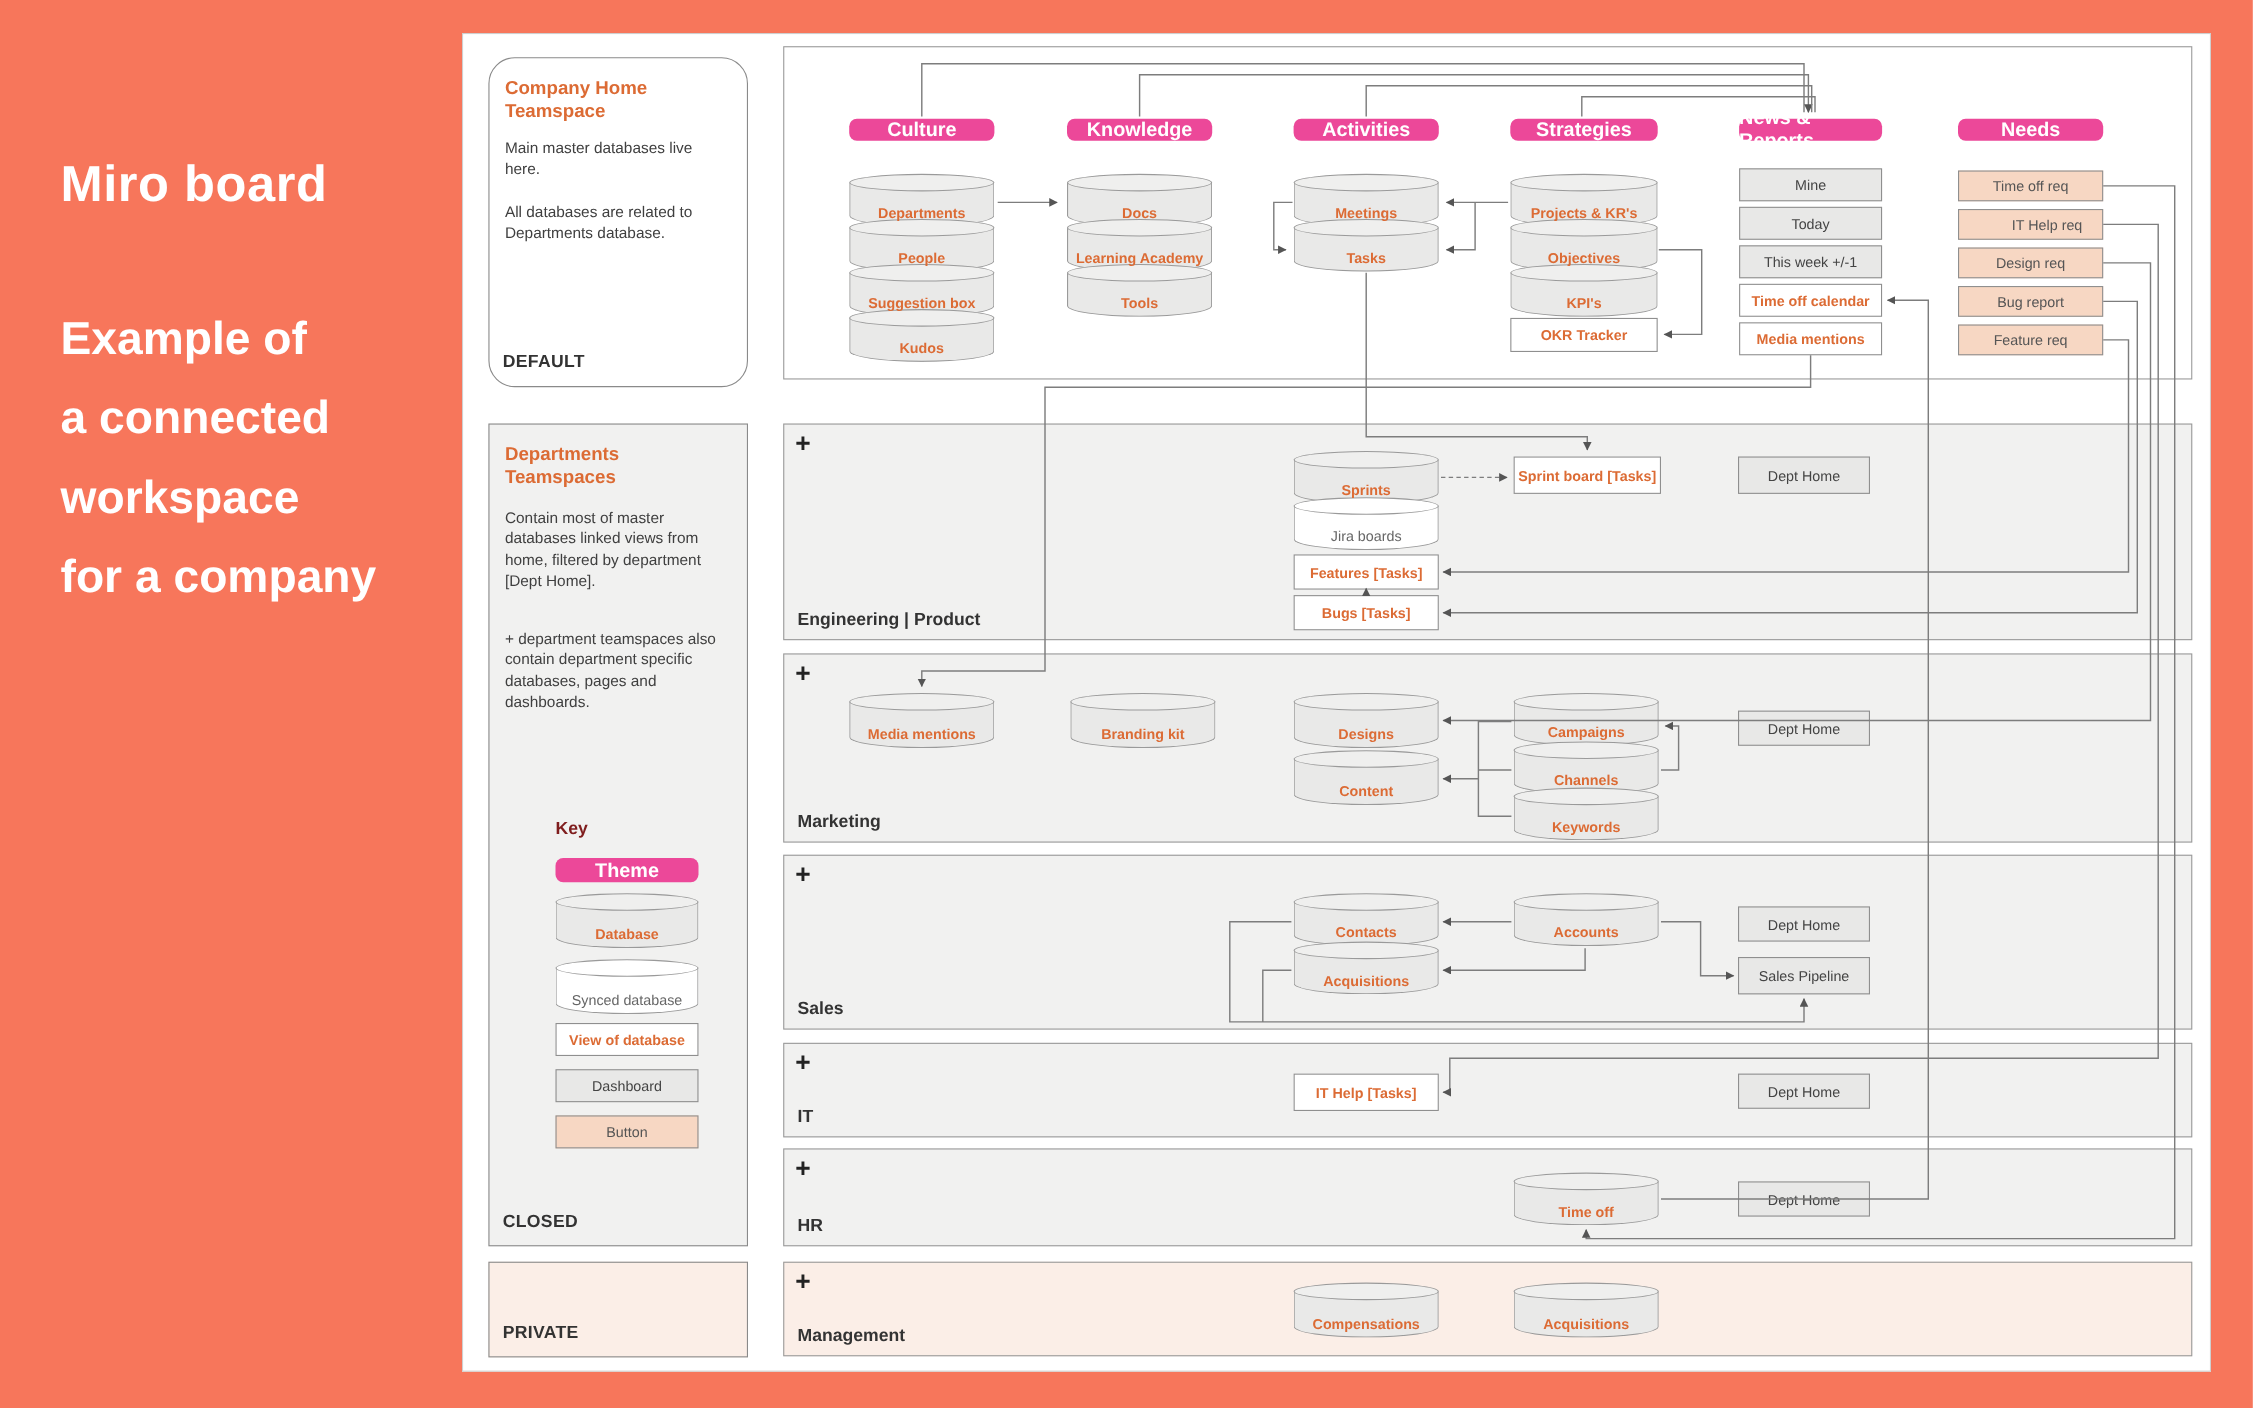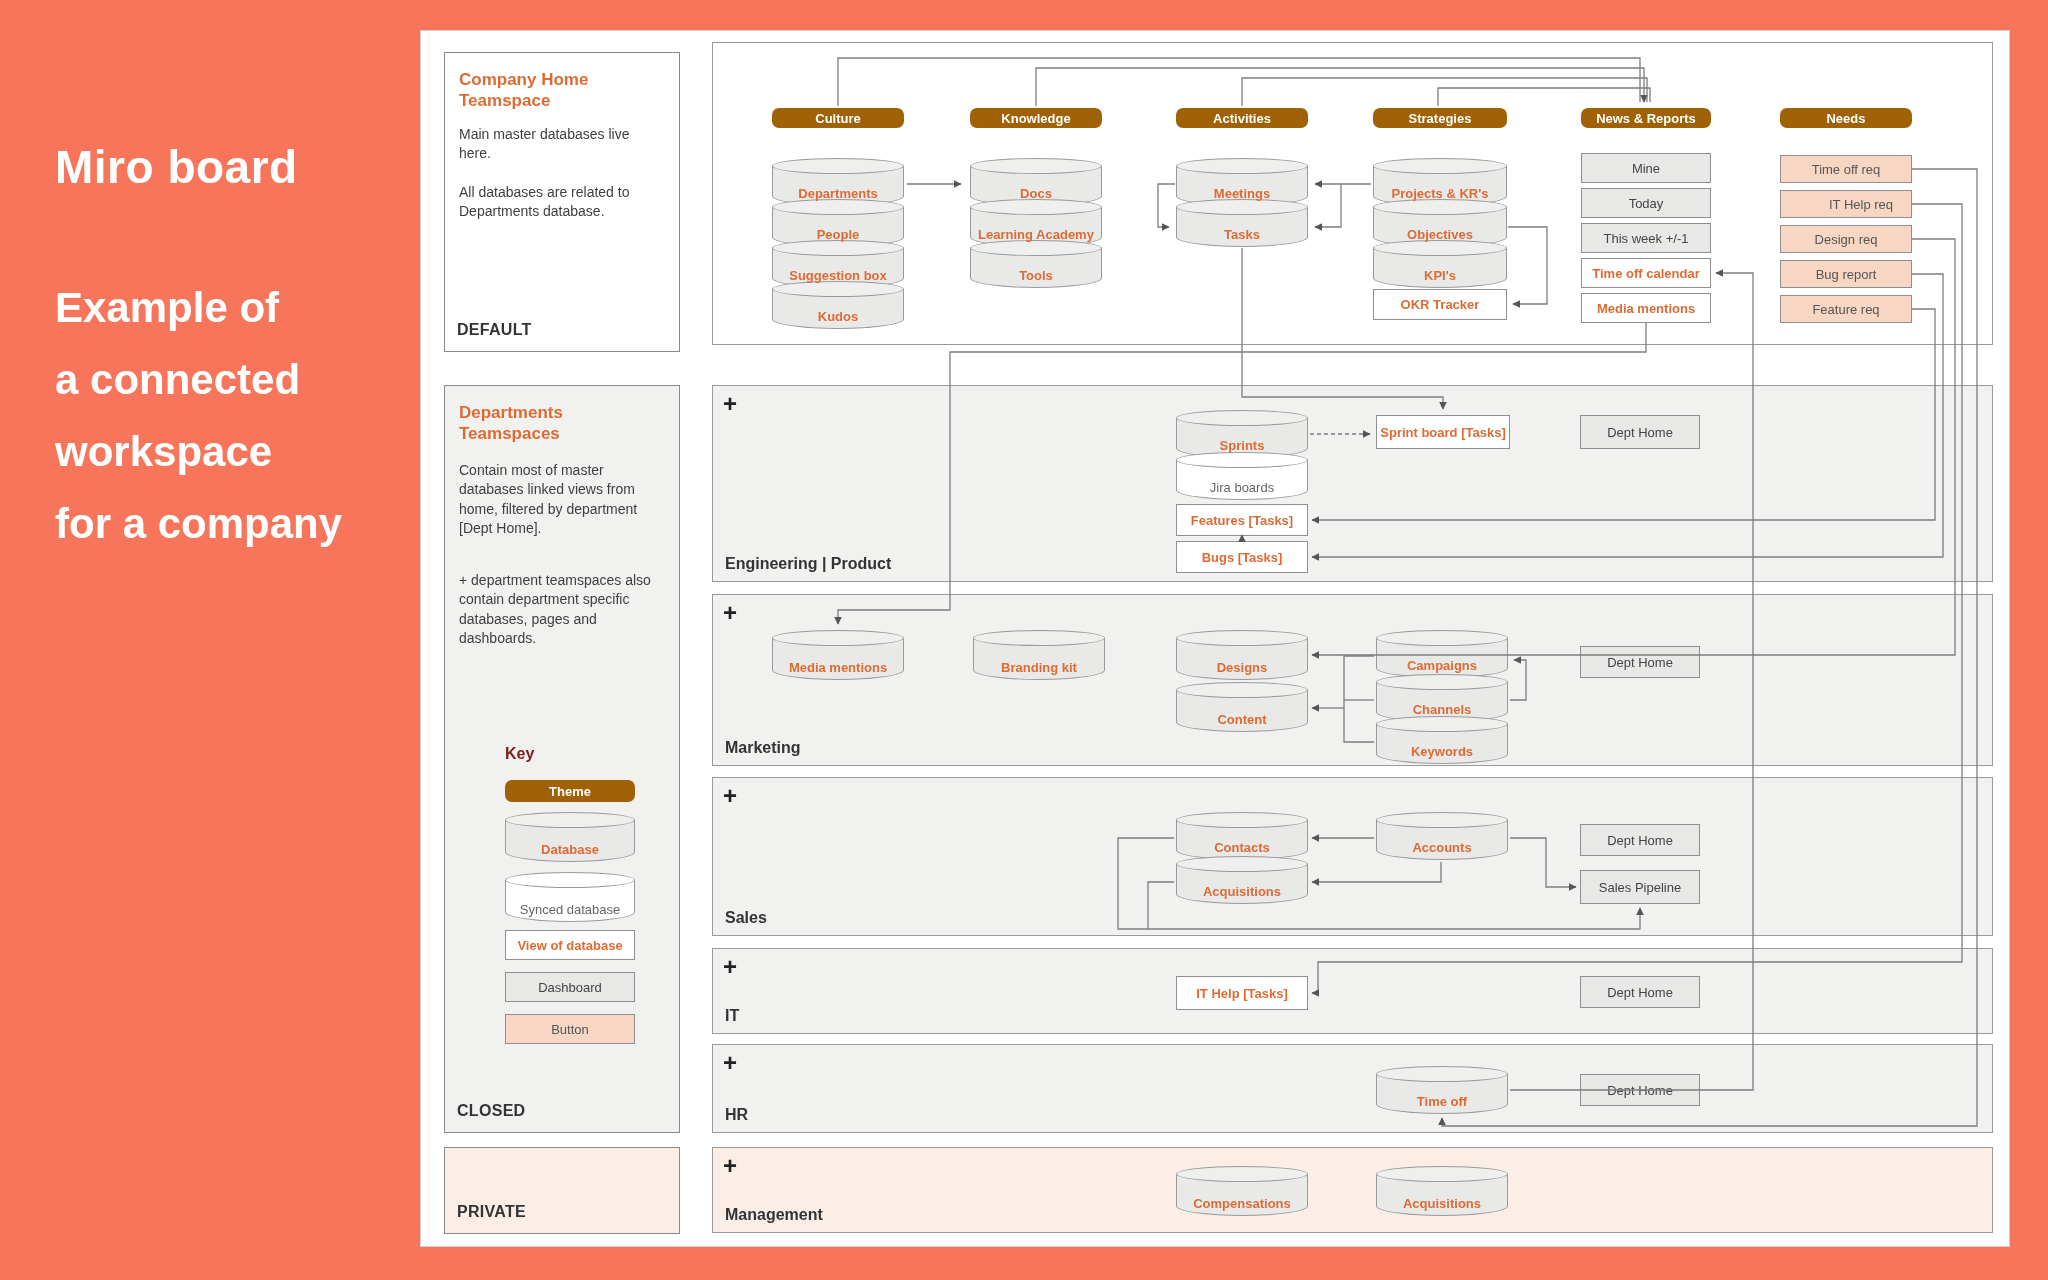--- a/index.html
+++ b/index.html
@@ -15,22 +15,22 @@
   .side-title{position:absolute;left:55px;top:140px;color:#fff;font-size:46px;font-weight:bold;letter-spacing:.5px;}
   .side-sub{position:absolute;left:55px;top:272px;color:#fff;font-size:42px;font-weight:bold;line-height:72px;}
 
   
   .panel{position:absolute;border:1.5px solid #8a8a8a;background:#fff;}
   .panel-title{position:absolute;left:14px;top:16px;color:var(--orange);font-weight:bold;font-size:17px;line-height:1.25;width:200px;}
   .panel-body{position:absolute;left:14px;color:#3f3f3f;font-size:14px;line-height:1.38;width:200px;}
   .panel-foot{position:absolute;left:12px;bottom:12px;color:#333;font-weight:bold;font-size:16px;letter-spacing:.3px;}
 
   
-  .pill{position:absolute;height:20px;background:#a16207;border-radius:7px;color:#fff;
-        font-size:13px;font-weight:bold;display:flex;align-items:center;justify-content:center;}
+  .pill{position:absolute;height:20px;background:#ec4899;border-radius:7px;color:#fff;
+        font-size:18px;font-weight:bold;display:flex;align-items:center;justify-content:center;}
   .boxnode{position:absolute;display:flex;align-items:center;justify-content:center;text-align:center;font-size:13px;}
   .view{background:#fff;border:1.5px solid var(--bord);color:var(--orange);font-weight:bold;}
   .dash{background:#E8E8E7;border:1.3px solid var(--bord);color:#444;}
   .btn{background:var(--peach);border:1.3px solid var(--bord);color:#555;}
 
   .cyl{position:absolute;}
   .cyl-top{position:absolute;left:0;right:0;top:0;height:16px;background:#EFEFEE;border:1px solid #9a9a9a;border-radius:50%;z-index:2;}
   .cyl-body{position:absolute;left:0;right:0;top:8px;bottom:0;background:var(--cylfill);border:1px solid #9a9a9a;border-top:none;
             border-radius:0 0 50% 50%/0 0 10px 10px;z-index:1;}
   .cyl-label{position:absolute;left:0;right:0;bottom:5px;text-align:center;font-size:13px;font-weight:bold;color:var(--orange);z-index:3;}
@@ -55,21 +55,21 @@
   <div class="side-title">Miro board</div>
   <div class="side-sub">
     <div>Example of</div>
     <div>a connected</div>
     <div>workspace</div>
     <div>for a company</div>
   </div>
 
   <div id="board"></div>
 
-  <div class="panel" style="left:444px;top:52px;width:236px;height:300px;">
+  <div class="panel" style="left:444px;top:52px;width:236px;height:300px;border-radius:24px;">
     <div class="panel-title">Company Home Teamspace</div>
     <div class="panel-body" style="top:72px;">Main master databases live here.</div>
     <div class="panel-body" style="top:130px;">All databases are related to Departments database.</div>
     <div class="panel-foot">DEFAULT</div>
   </div>
 
   <div class="panel" style="left:444px;top:385px;width:236px;height:748px;background:#F1F1F0;">
     <div class="panel-title">Departments Teamspaces</div>
     <div class="panel-body" style="top:75px;">Contain most of master databases linked views from home, filtered by department [Dept Home].</div>
     <div class="panel-body" style="top:185px;">+ department teamspaces also contain department specific databases, pages and dashboards.</div>

